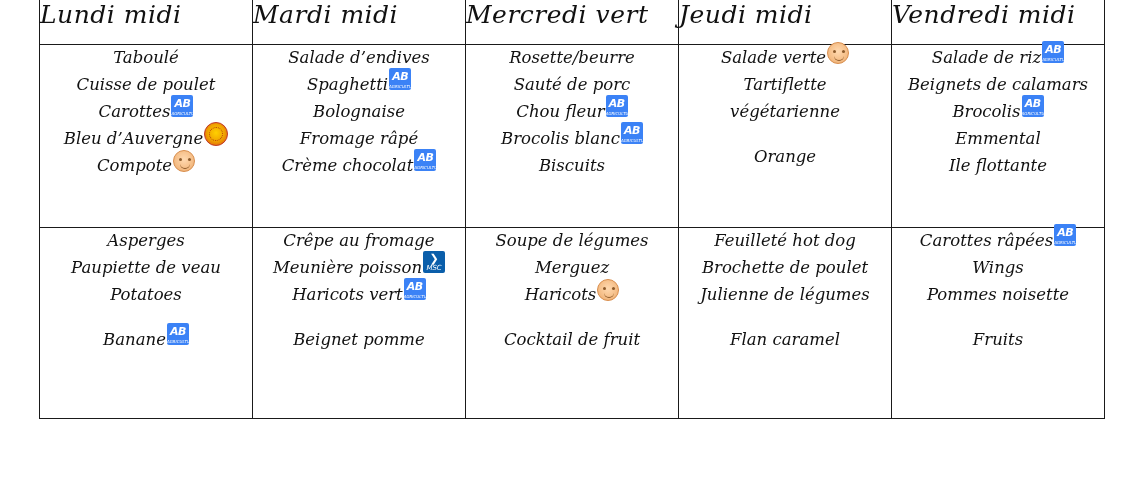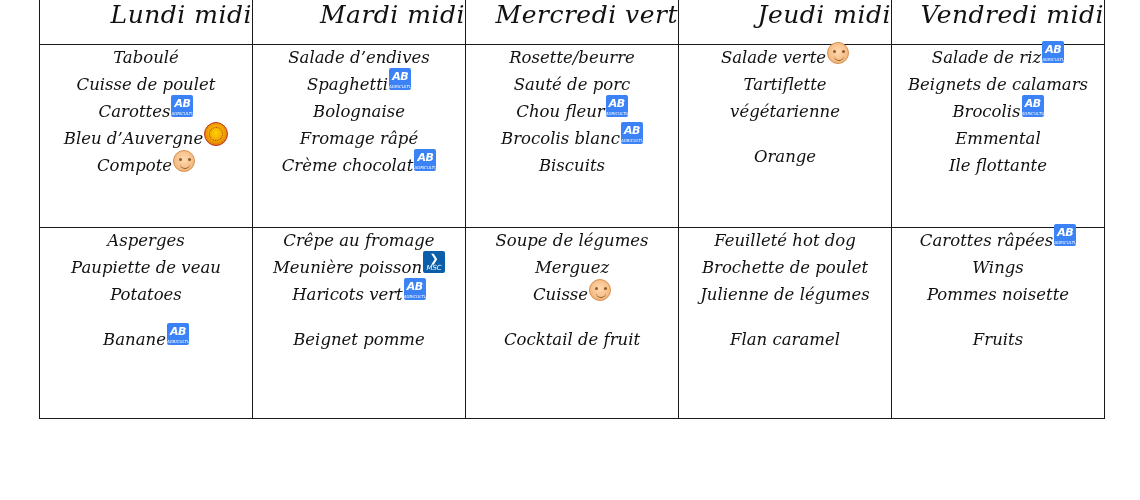--- a/index.html
+++ b/index.html
@@ -19,21 +19,21 @@
     width: 1062px;
     margin-left: 39px;
   }
   .menu-table td {
     border: 1px solid #1a1a1a;
     vertical-align: top;
     padding: 0;
     width: 212px;
   }
   .day-header {
-    text-align: right;
+    text-align: left;
     font-family: "DejaVu Serif", serif;
     font-style: italic;
     font-size: 25px;
     color: #111;
     padding: 4px 2px 8px 2px;
     white-space: nowrap;
     letter-spacing: 0.5px;
   }
   .header-row td {
     height: 44px;
@@ -253,21 +253,21 @@
           <li class="dish"><span class="dish-text">Meunière poisson</span><span class="badge badge-msc"><span class="msc-fish">❯</span>MSC</span></li>
           <li class="dish"><span class="dish-text">Haricots vert</span><span class="badge badge-ab">AB<span class="ab-sub">AGRICULTURE<br>BIOLOGIQUE</span></span></li>
           <li class="dish spacer"></li>
           <li class="dish"><span class="dish-text">Beignet pomme</span></li>
         </ul>
       </td>
       <td class="meal-cell tall">
         <ul class="dish-list">
           <li class="dish"><span class="dish-text">Soupe de légumes</span></li>
           <li class="dish"><span class="dish-text">Merguez</span></li>
-          <li class="dish"><span class="dish-text">Cuisse</span><span class="badge badge-local"></span></li>
+          <li class="dish"><span class="dish-text">Haricots</span><span class="badge badge-local"></span></li>
           <li class="dish spacer"></li>
           <li class="dish"><span class="dish-text">Cocktail de fruit</span></li>
         </ul>
       </td>
       <td class="meal-cell tall">
         <ul class="dish-list">
           <li class="dish"><span class="dish-text">Feuilleté hot dog</span></li>
           <li class="dish"><span class="dish-text">Brochette de poulet</span></li>
           <li class="dish"><span class="dish-text">Julienne de légumes</span></li>
           <li class="dish spacer"></li>

